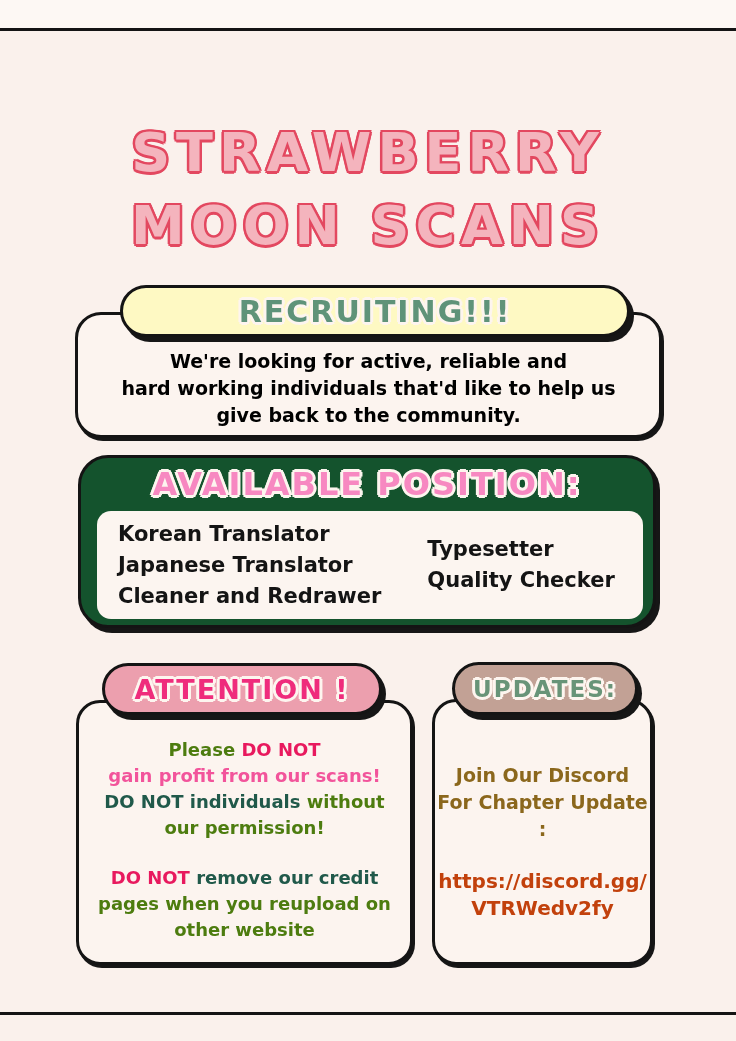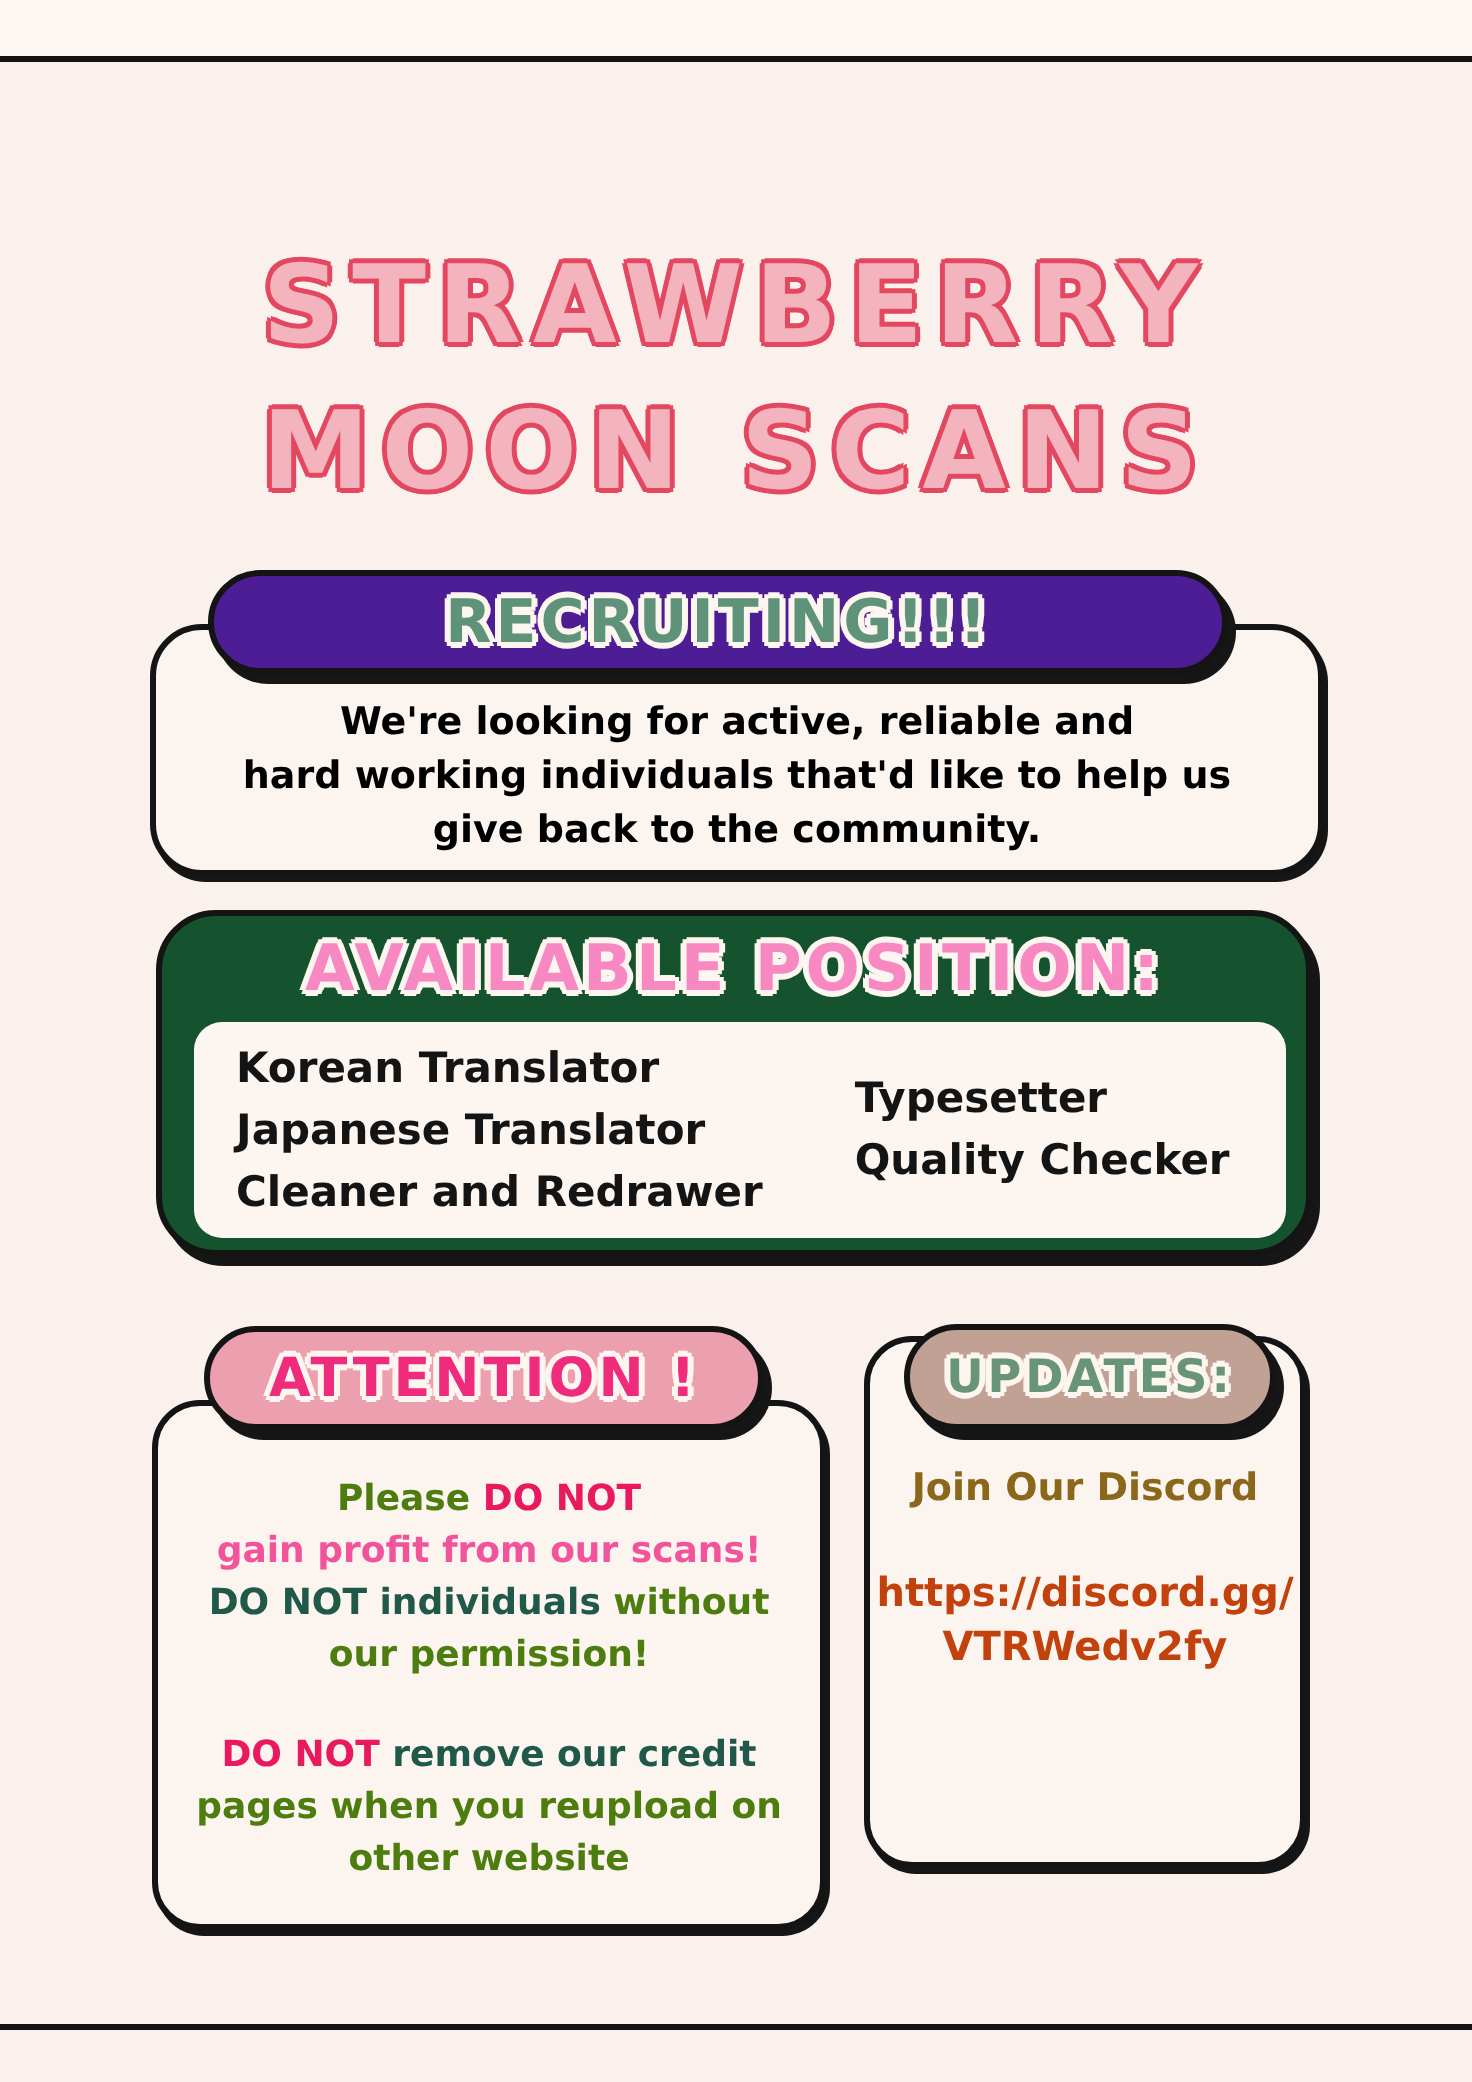--- a/index.html
+++ b/index.html
@@ -45,21 +45,21 @@
     background:#fcf4ef; box-sizing:border-box;
     box-shadow:2px 3px 0 #161616;
   }
   .outline-cream {
     text-shadow:
       3px 0 0 #fdf5ef, -3px 0 0 #fdf5ef, 0 3px 0 #fdf5ef, 0 -3px 0 #fdf5ef,
       2px 2px 0 #fdf5ef, -2px 2px 0 #fdf5ef, 2px -2px 0 #fdf5ef, -2px -2px 0 #fdf5ef;
   }
 
   
-  .recruit-pill { left:104px; top:285px; width:510px; height:52px; background:#4c1d95; font-size:30px; color:#5f9379; }
+  .recruit-pill { left:120px; top:285px; width:510px; height:52px; background:#fef9c3; font-size:30px; color:#5f9379; }
   .recruit-box  { left:75px;  top:312px; width:587px; height:126px; }
   .recruit-body {
     position:absolute; left:0; top:33px; width:100%;
     text-align:center; font-weight:bold; font-size:19px; line-height:27px; color:#000000;
   }
 
   
   .avail-box  { left:78px; top:455px; width:578px; height:173px; background:#14532d; border-radius:30px; box-shadow:4px 5px 0 #161616; }
   .avail-head {
     position:absolute; left:0; top:7px; width:100%; text-align:center;
@@ -82,21 +82,21 @@
     text-align:center; font-weight:bold; font-size:18px; line-height:26px;
   }
   .attn-p2 { margin-top:24px; }
   .c-black   { color:#4d7c0f; }
   .c-crimson { color:#e8195e; }
   .c-pink    { color:#f2549b; }
   .c-green   { color:#20594a; }
 
   
   .upd-pill { left:452px; top:662px; width:186px; height:53px; background:#c2a195; font-size:23px; color:#689478; }
-  .upd-box  { left:432px; top:668px; width:221px; height:266px; border-radius:24px;text-decoration:underline; }
+  .upd-box  { left:432px; top:699px; width:221px; height:266px; border-radius:24px;text-decoration:underline; }
   .upd-body {
     position:absolute; left:0; top:60px; width:100%;
     text-align:center; font-weight:bold; font-size:19px; line-height:27px;
   }
   .upd-intro { color:#8b671c; }
   .upd-link  { margin-top:25px; color:#c2410c; font-size:20px; }
 </style>
 </head>
 <body>
 
@@ -155,20 +155,21 @@
     </div>
   </div>
 
   <div class="pill upd-pill">
     <span class="outline-cream">UPDATES:</span>
   </div>
   <div class="panel upd-box">
     <div class="upd-body">
       <div class="upd-intro">
         <div>Join Our Discord</div>
+        <div>For Chapter Update :</div>
       </div>
       <div class="upd-link">
         <div>https://discord.gg/</div>
         <div>VTRWedv2fy</div>
       </div>
     </div>
   </div>
 
   <div class="divider bottom"></div>
 </div>

